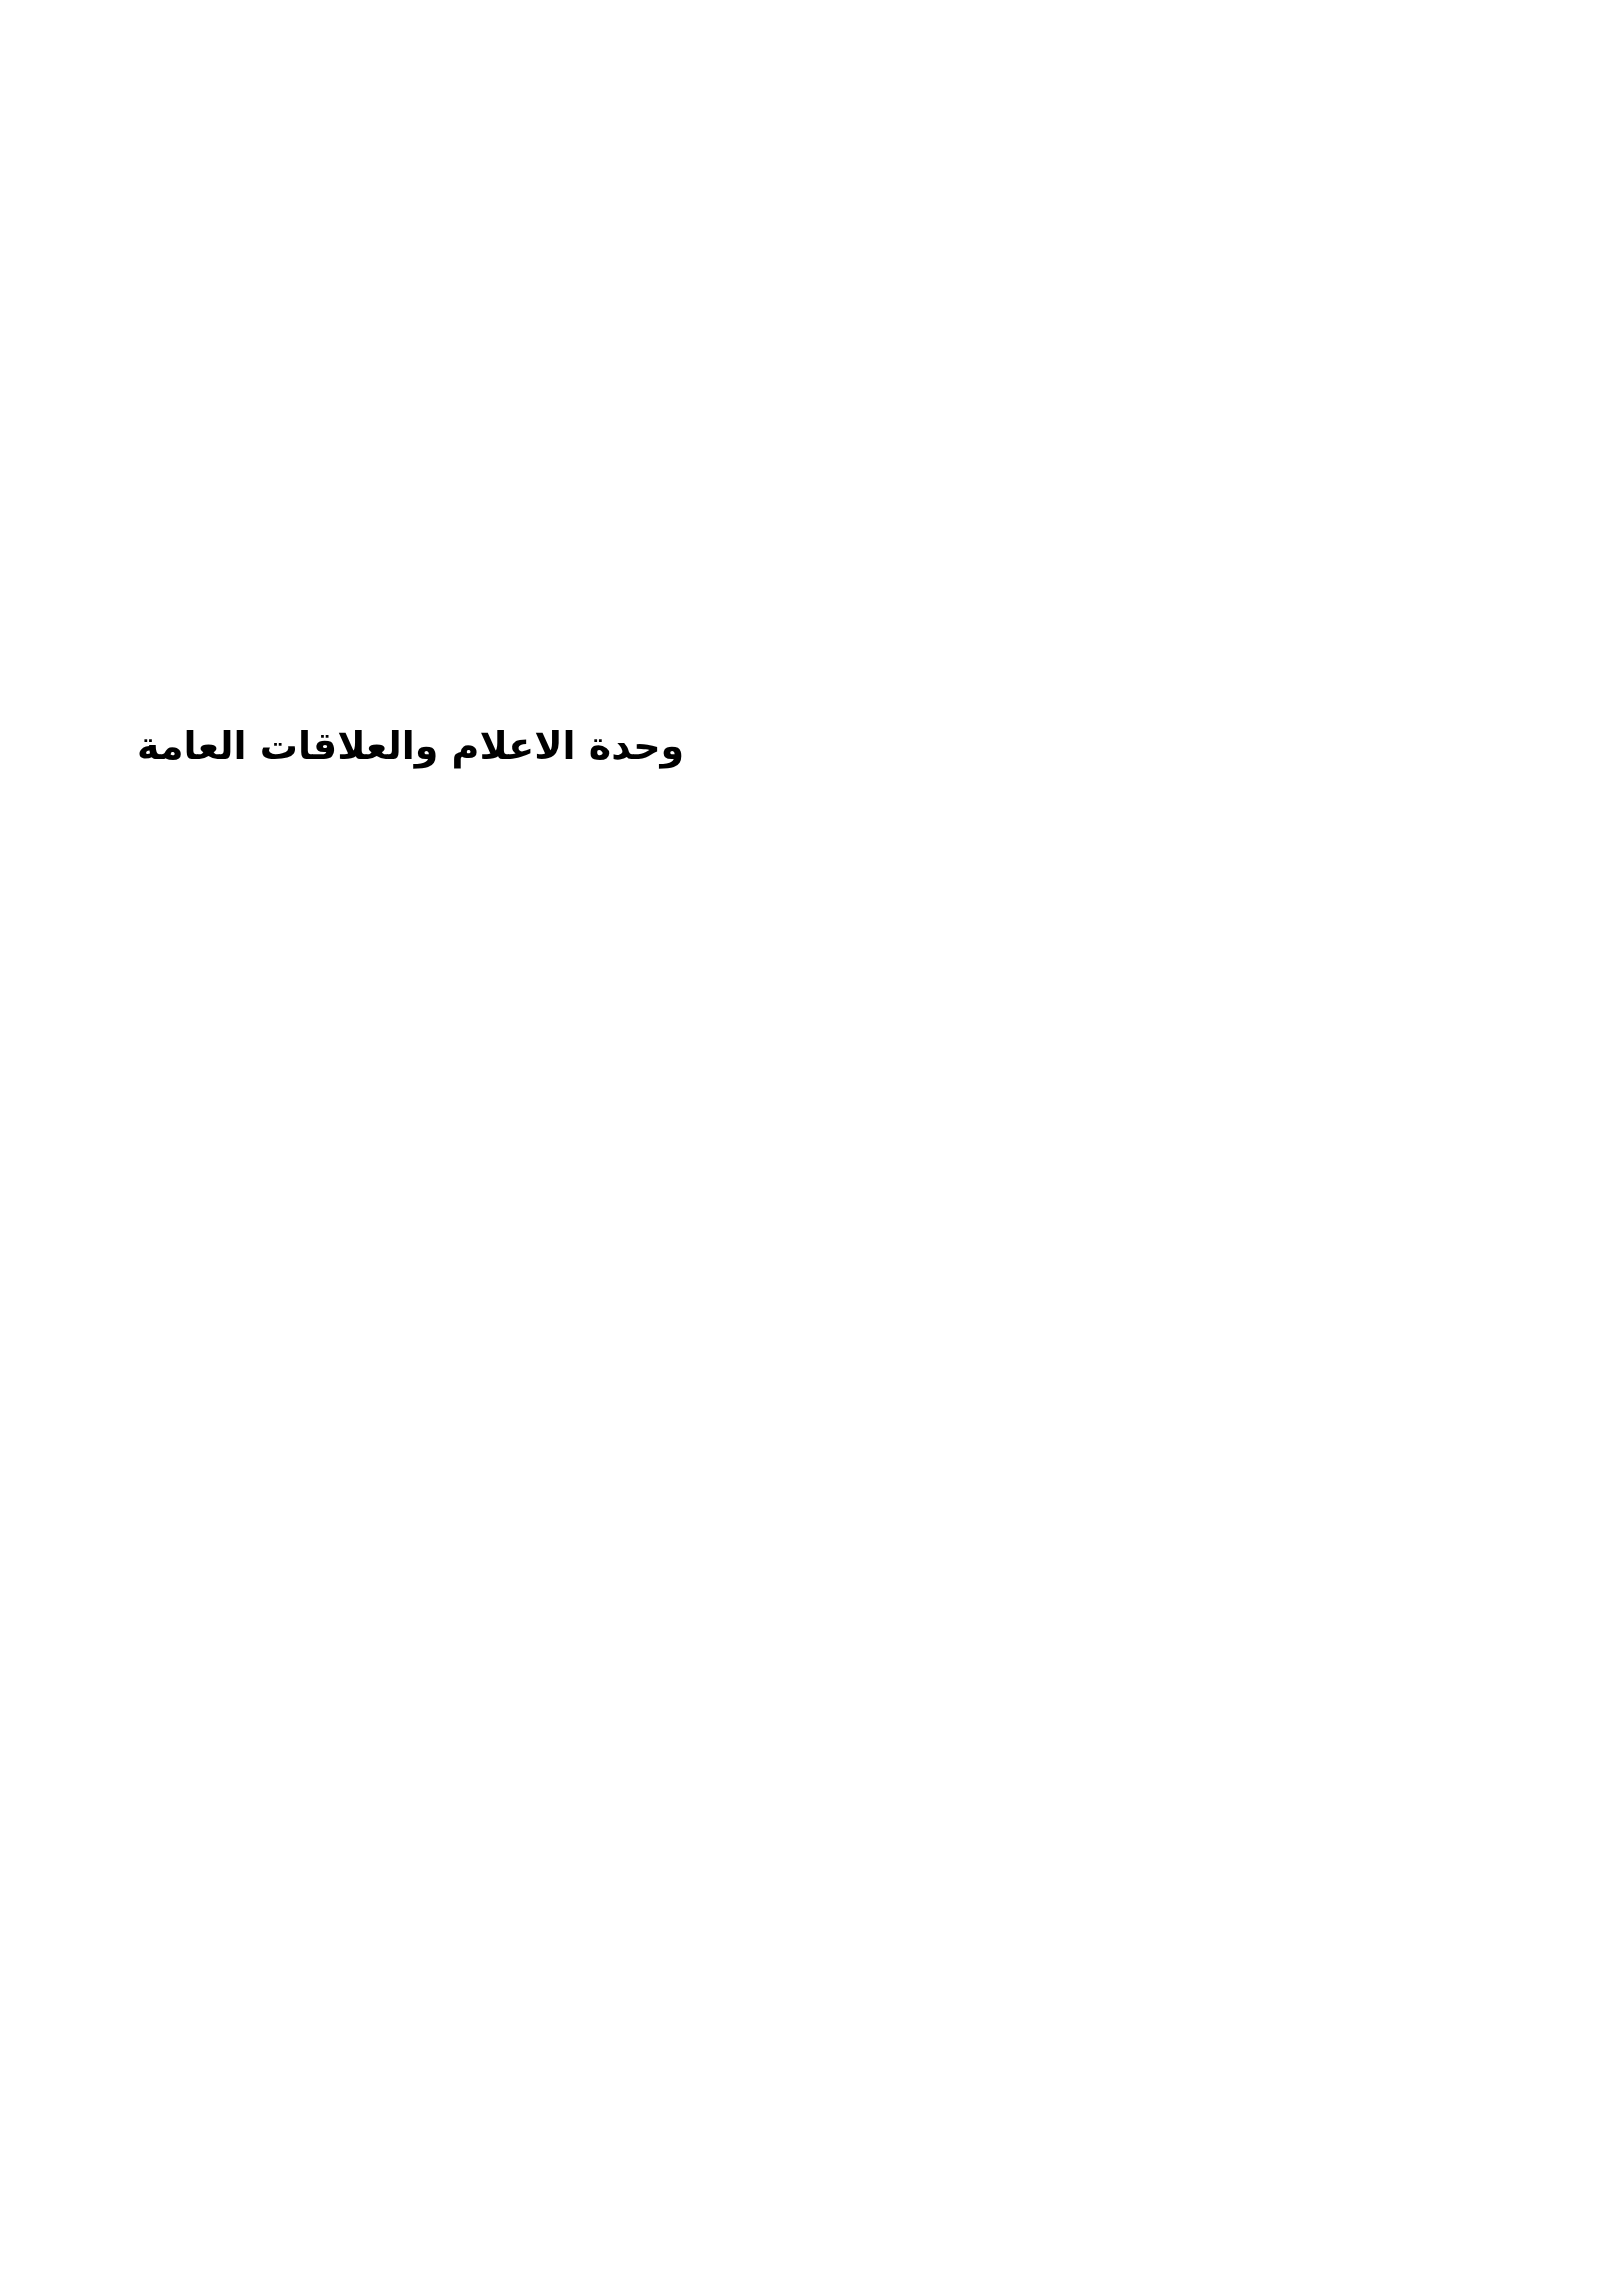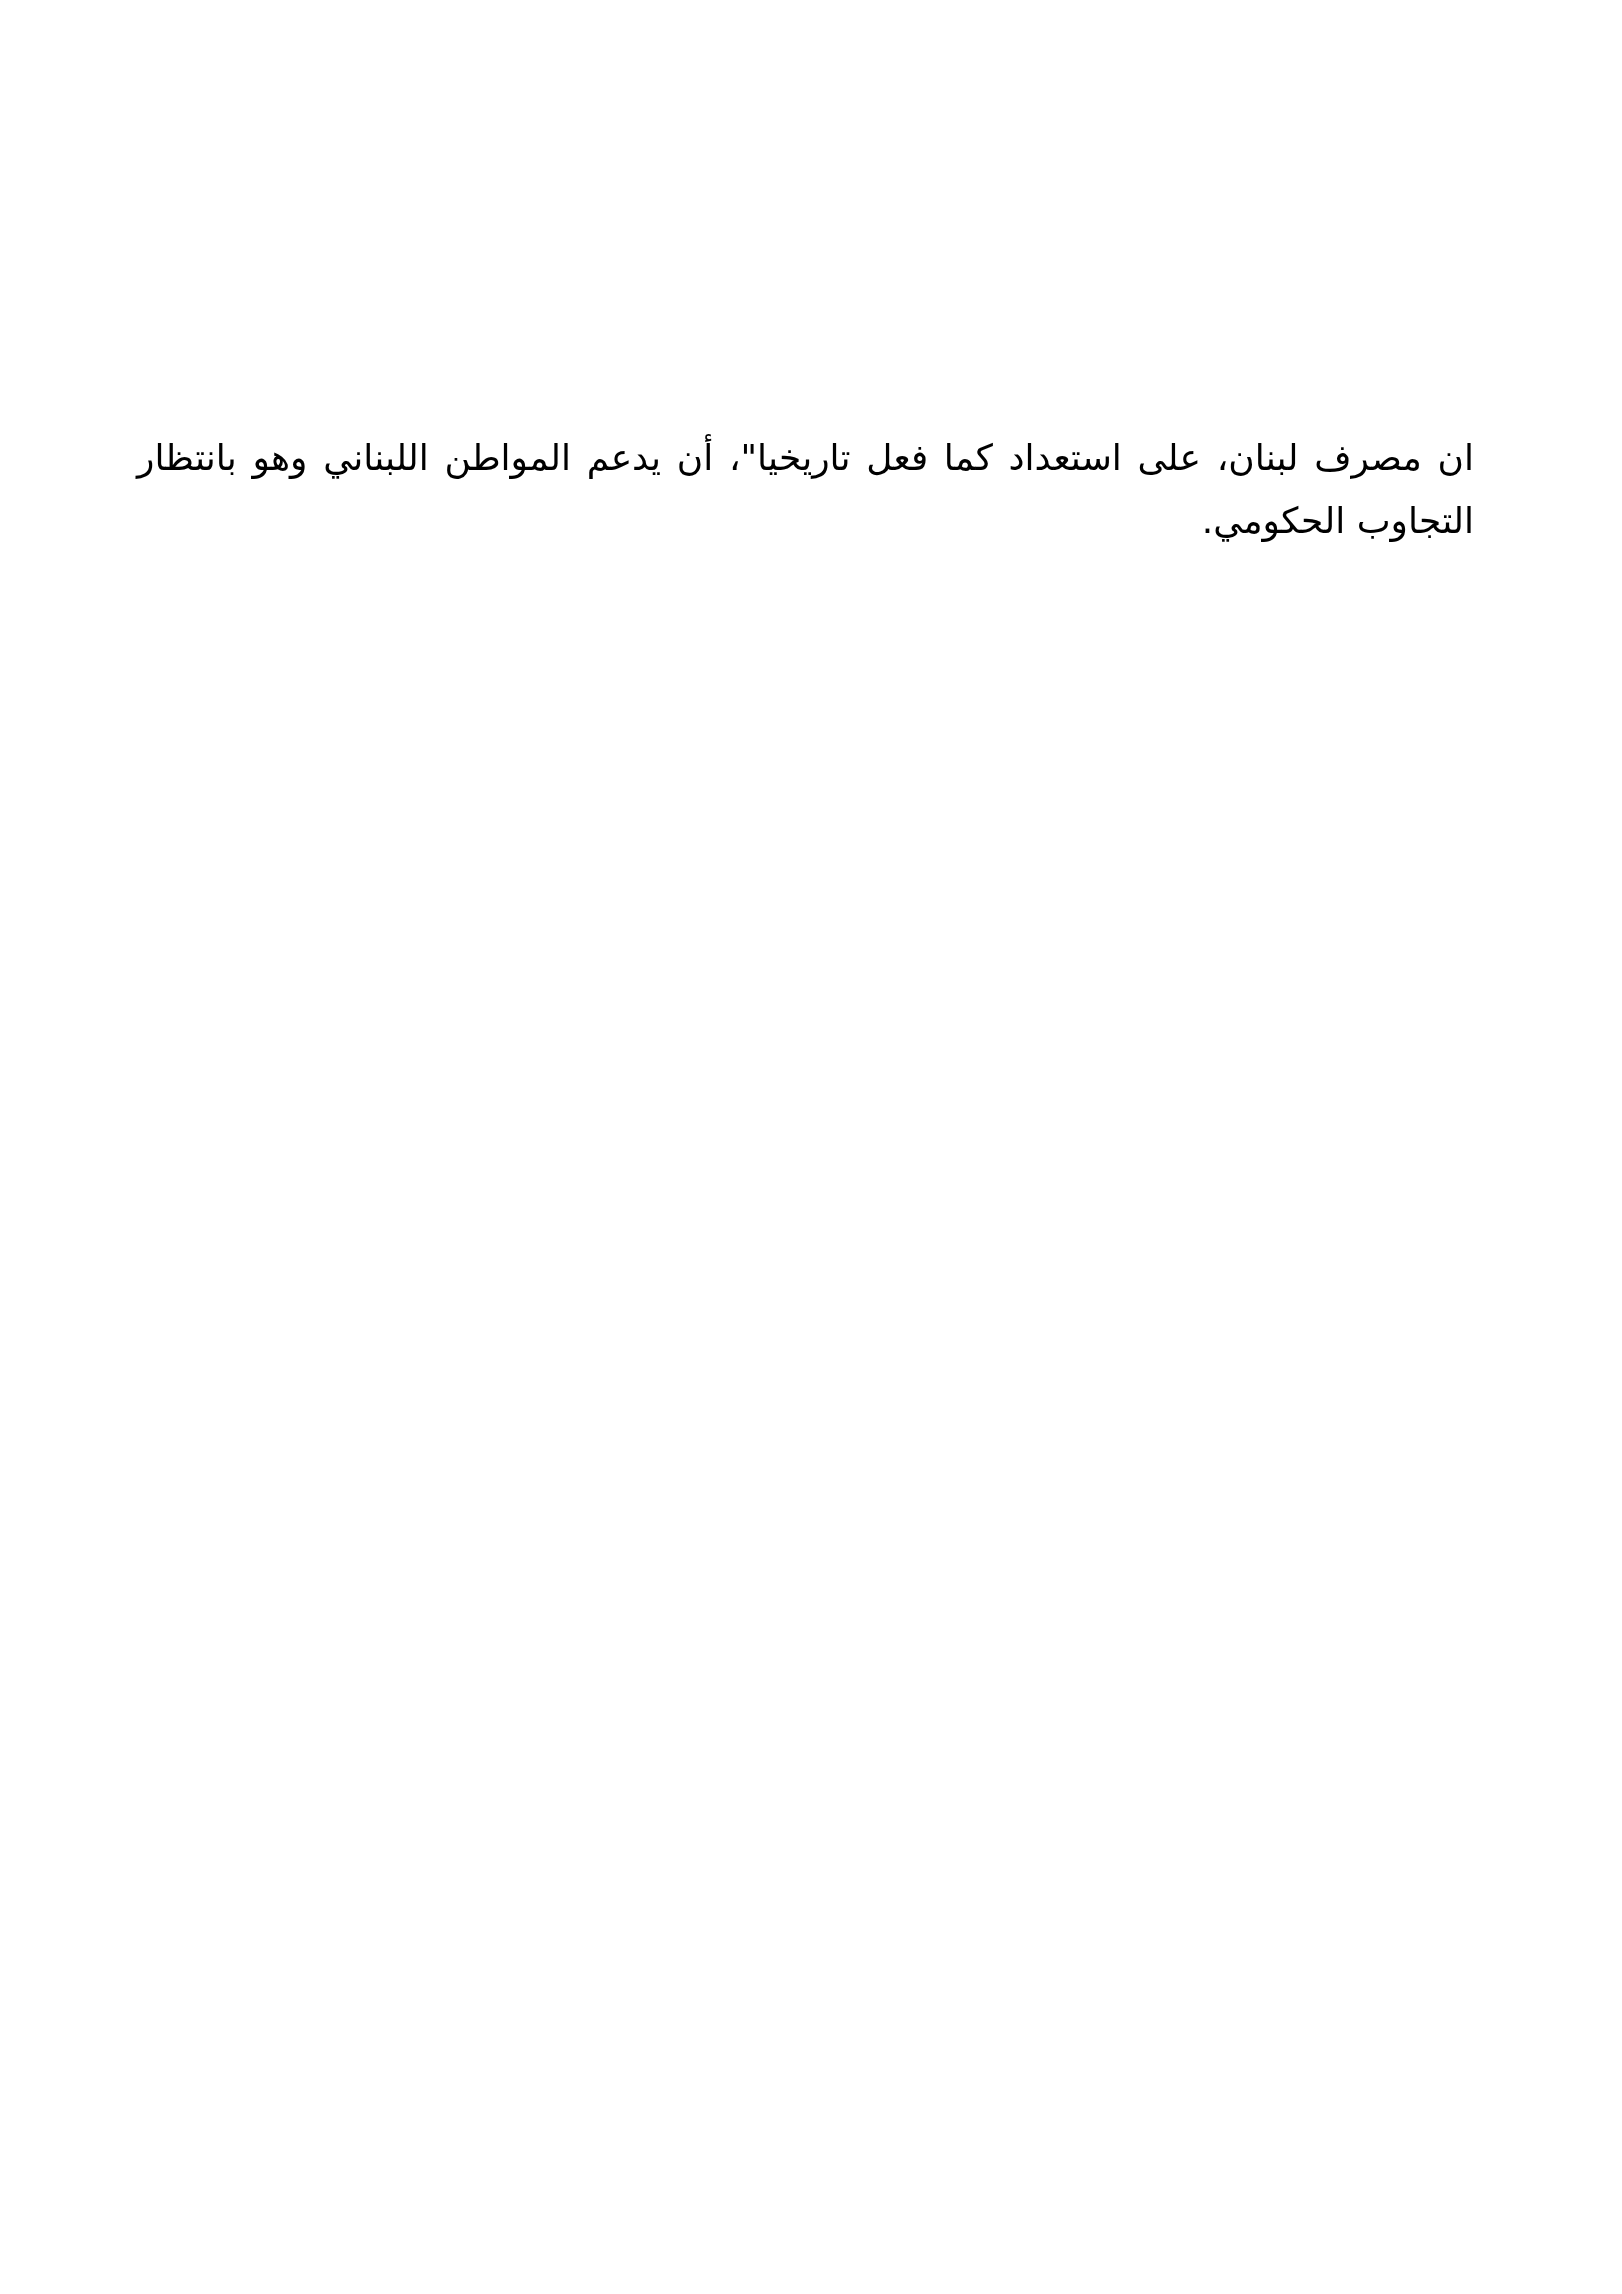--- a/index.html
+++ b/index.html
@@ -50,18 +50,18 @@
     white-space: nowrap;
   }
 </style>
 </head>
 <body>
 
 <div class="page">
   <div class="content">
 
 
-    <p class="body-paragraph para-2">ان مصرف لبنان، على استعداد كما فعل تاريخيا"، أن يدعم المواطن اللبناني وهو بانتظار التجاوب الحكومي.</p>
 
+    <div class="signature-line">وحدة الاعلام والعلاقات العامة</div>
 
   </div>
 </div>
 
 
 </body></html>

